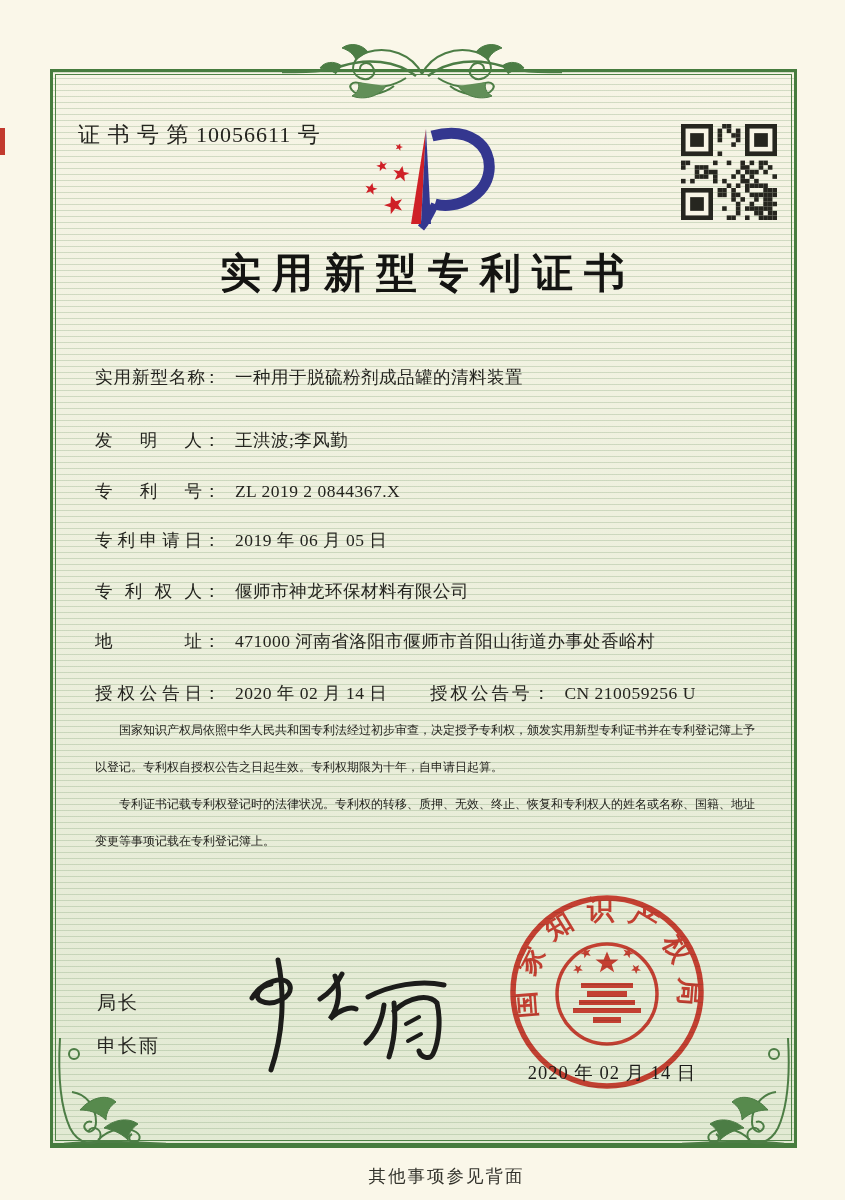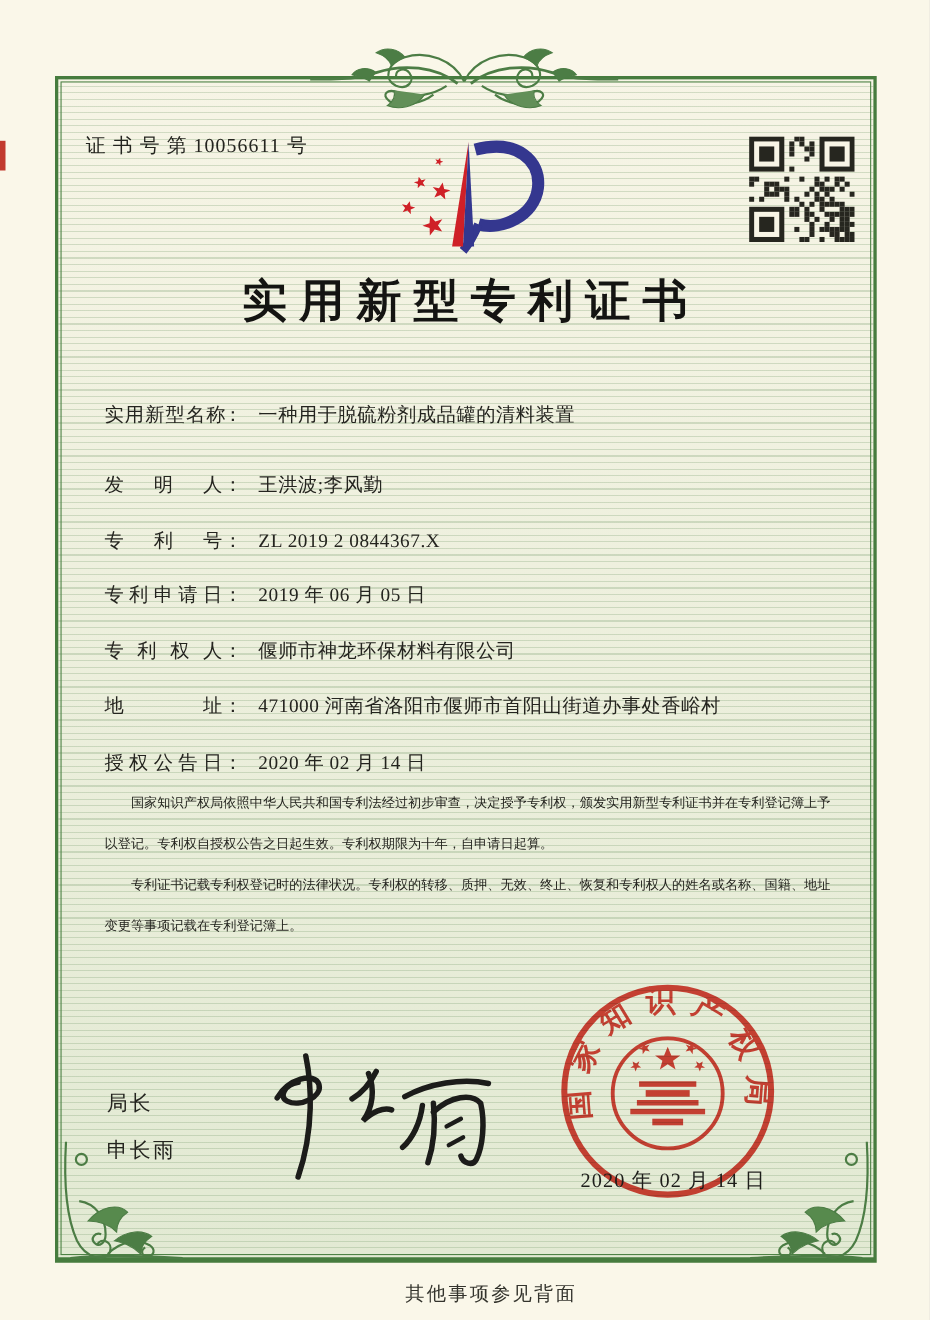--- a/index.html
+++ b/index.html
@@ -19,21 +19,21 @@
       linear-gradient(180deg, rgba(235,240,226,.10) 0%, rgba(204,222,192,.50) 100%),
       #f8f5e6;
   }
   .frame-inner {
     position:absolute; inset:2px; border:1px solid #4d8245; pointer-events:none;
   }
   .ornament-top { position:absolute; left:262px; top:40px; width:320px; height:64px; }
   .corner-flourish { position:absolute; width:118px; height:118px; }
   .corner-bl { left:52px; top:1032px; }
   .corner-br { left:678px; top:1032px; transform:scaleX(-1); }
-  .cert-no { position:absolute; left:78px; top:120px; font-size:18px; letter-spacing:1px; }
+  .cert-no { position:absolute; left:78px; top:120px; font-size:22px; letter-spacing:1px; }
   .logo { position:absolute; left:342px; top:126px; width:160px; height:112px; }
   .qr { position:absolute; left:681px; top:124px; width:96px; height:96px; }
   .title {
     position:absolute; left:0; top:246px; width:845px; text-align:center;
     font-size:41px; font-weight:bold; letter-spacing:11px; padding-left:11px; color:#141412;
   }
   .fields { position:absolute; left:95px; top:362px; width:668px; font-size:17.5px; }
   .frow { position:absolute; left:0; width:668px; white-space:nowrap; }
   .flabel {
     display:inline-block; width:108px; text-align:justify; text-align-last:justify;
@@ -265,20 +265,24 @@
       <span class="flabel">专利权人</span><span class="fcolon">：</span>
       <span class="fvalue">偃师市神龙环保材料有限公司</span>
     </div>
     <div class="frow" style="top:267px">
       <span class="flabel">地址</span><span class="fcolon">：</span>
       <span class="fvalue">471000 河南省洛阳市偃师市首阳山街道办事处香峪村</span>
     </div>
     <div class="frow" style="top:319px">
       <span class="flabel">授权公告日</span><span class="fcolon">：</span>
       <span class="fvalue">2020 年 02 月 14 日</span>
+      <span class="fpair-right">
+        <span class="flabel2">授权公告号</span><span class="fcolon">：</span>
+        <span class="fvalue">CN 210059256 U</span>
+      </span>
     </div>
   </div>
 
   <div class="paras">
     <p>国家知识产权局依照中华人民共和国专利法经过初步审查，决定授予专利权，颁发实用新型专利证书并在专利登记簿上予以登记。专利权自授权公告之日起生效。专利权期限为十年，自申请日起算。</p>
     <p>专利证书记载专利权登记时的法律状况。专利权的转移、质押、无效、终止、恢复和专利权人的姓名或名称、国籍、地址变更等事项记载在专利登记簿上。</p>
   </div>
 
   <div class="officer">
     <div class="o-title">局长</div>

